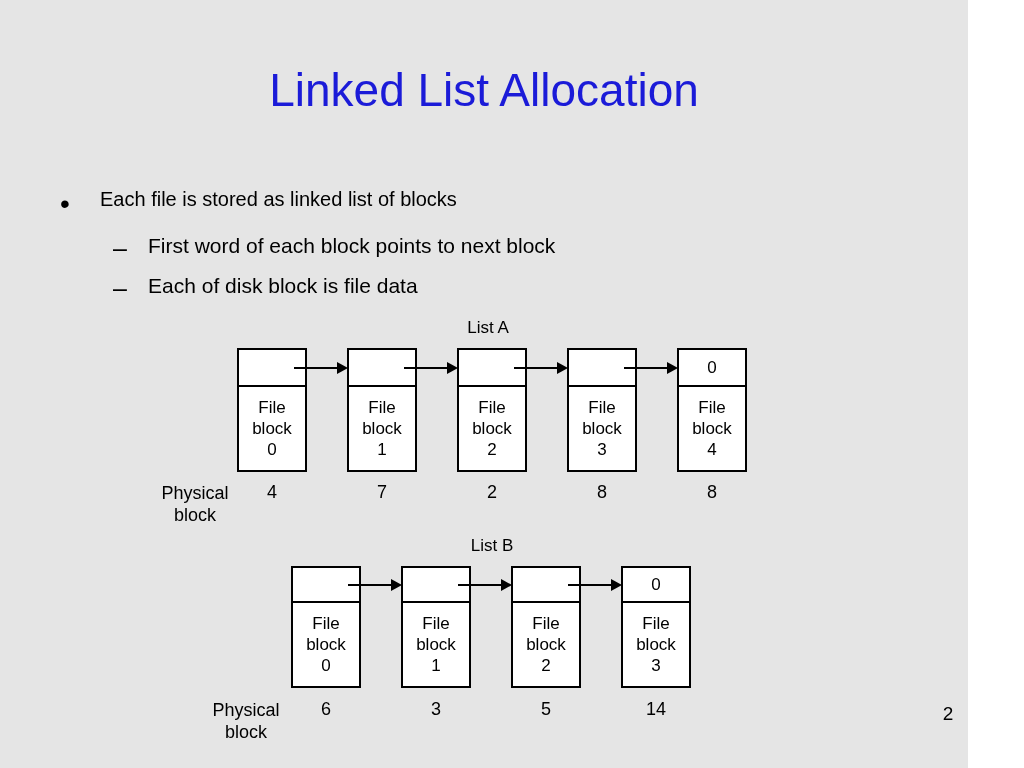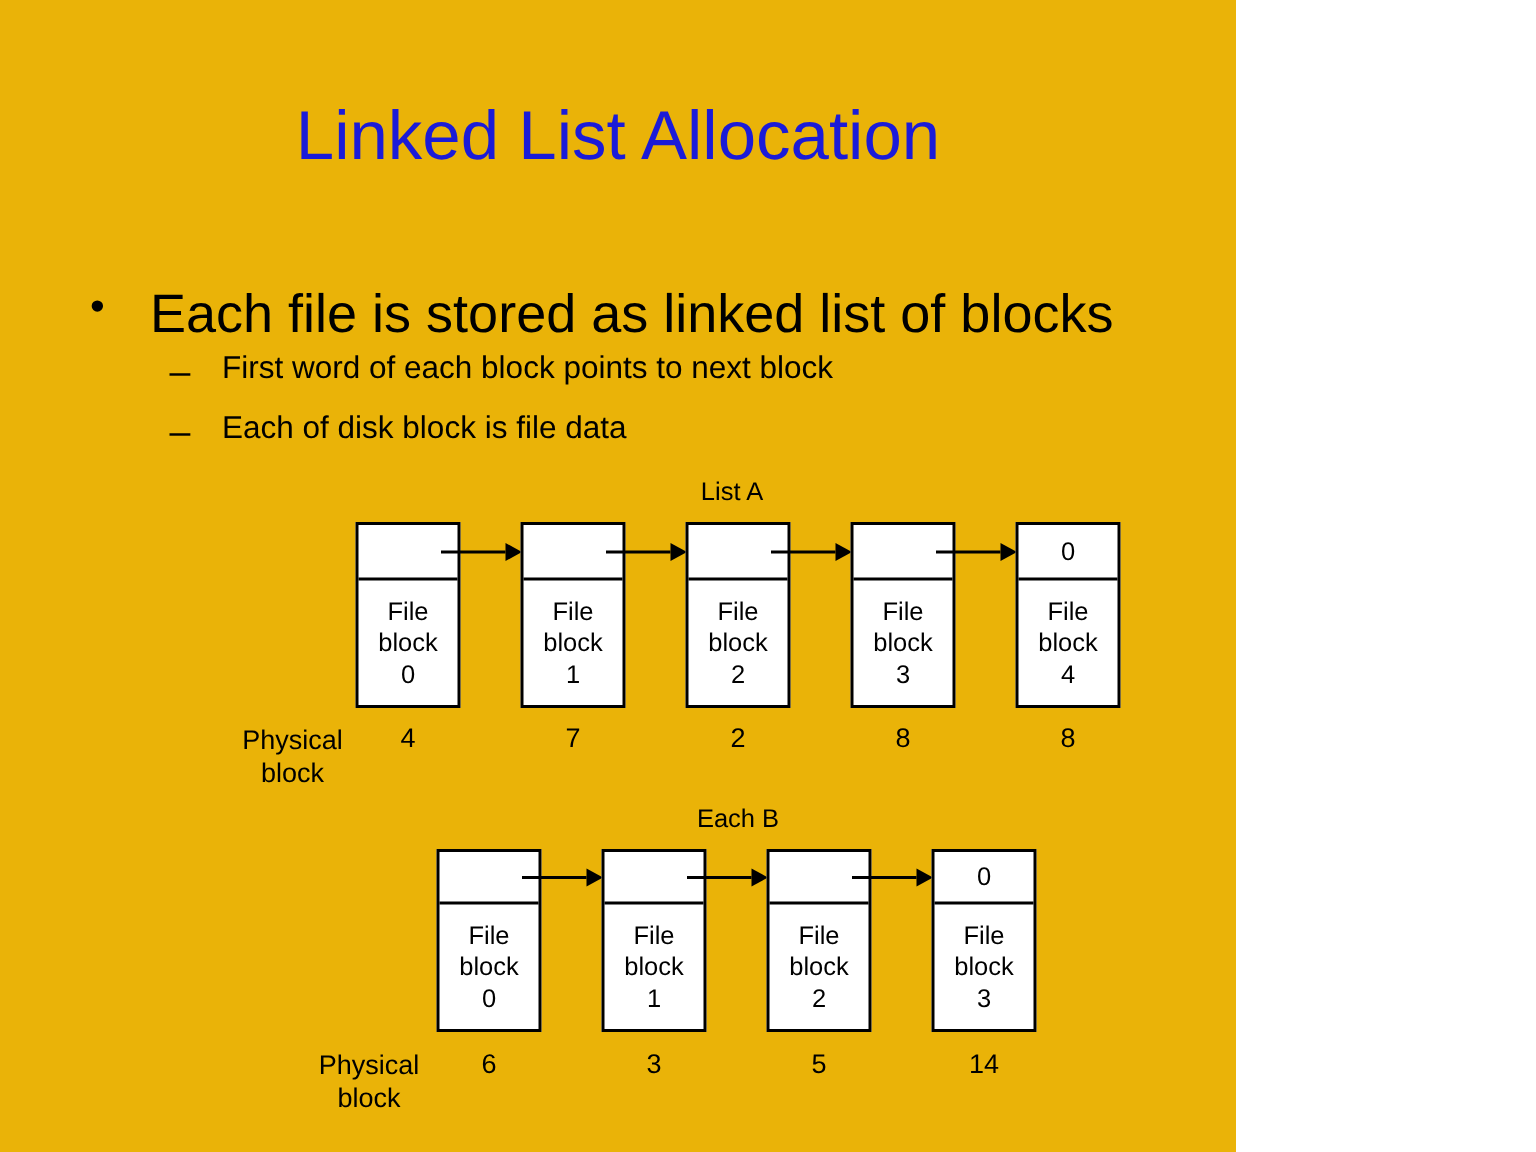--- a/index.html
+++ b/index.html
@@ -1,28 +1,28 @@
 <!DOCTYPE html>
 <html><head>
 <meta charset="utf-8">
 <style>
   html,body { margin:0; padding:0; background:#ffffff; }
   .slide {
-    position:relative; width:824px; height:768px; background:#eab308;
+    position:relative; width:968px; height:768px; background:#e5e5e5;
     font-family:"Liberation Sans", sans-serif; color:#000000; overflow:hidden;text-decoration:underline;
   }
   .title {
     position:absolute; top:63px; left:0; right:0; margin:0;
     text-align:center; font-size:46px; font-weight:400; letter-spacing:0px;
   }
   .bullet-row { position:absolute; left:0; width:100%; height:34px; }
   .bullet-row .marker { position:absolute; white-space:nowrap; }
   .bullet-row .btext  { position:absolute; white-space:nowrap; }
   .lvl1 .marker { left:60px; font-size:28px; }
-  .lvl1 .btext  { left:100px; font-size:36px; }
+  .lvl1 .btext  { left:100px; font-size:20px; }
   .lvl2 .marker { left:113px; font-size:25px; }
   .lvl2 .btext  { left:148px; font-size:21px; }
 
   
   .dlabel { position:absolute; width:140px; text-align:center; font-size:17px; white-space:nowrap; }
   .fblock { position:absolute; box-sizing:border-box; border:2px solid #000; background:#fff; }
   .fhead  { position:absolute; left:0; right:0; top:0; box-sizing:border-box;
             border-bottom:2px solid #000; text-align:center; font-size:17px; }
   .fbody  { position:absolute; left:0; right:0; bottom:0; display:flex; flex-direction:column;
             align-items:center; justify-content:center; font-size:17px; line-height:21px; text-align:center; }
@@ -108,21 +108,21 @@
             <div>4</div>
           </div>
         </div>
         <div class="pnum" style="left: 677px; top: 482px; width: 70px;">8</div>
         <div class="plabel" style="left: 135px; top: 482px; width: 120px;">
           <div>Physical</div>
           <div>block</div>
         </div>
       </div>
       <div style="position: absolute; left: 0px; top: 0px;">
-        <div class="dlabel" style="left: 422px; top: 536px;">Each B</div>
+        <div class="dlabel" style="left: 422px; top: 536px;">List B</div>
         <div class="fblock" style="left: 291px; top: 566px; width: 70px; height: 122px;">
           <div class="fhead" style="height: 35px; line-height: 33px;"></div>
           <div class="fbody" style="top: 35px;">
             <div>File</div>
             <div>block</div>
             <div>0</div>
           </div>
         </div>
         <div class="arrow" style="left: 348px; top: 584px; width: 43px;"></div>
         <div class="pnum" style="left: 291px; top: 699px; width: 70px;">6</div>

